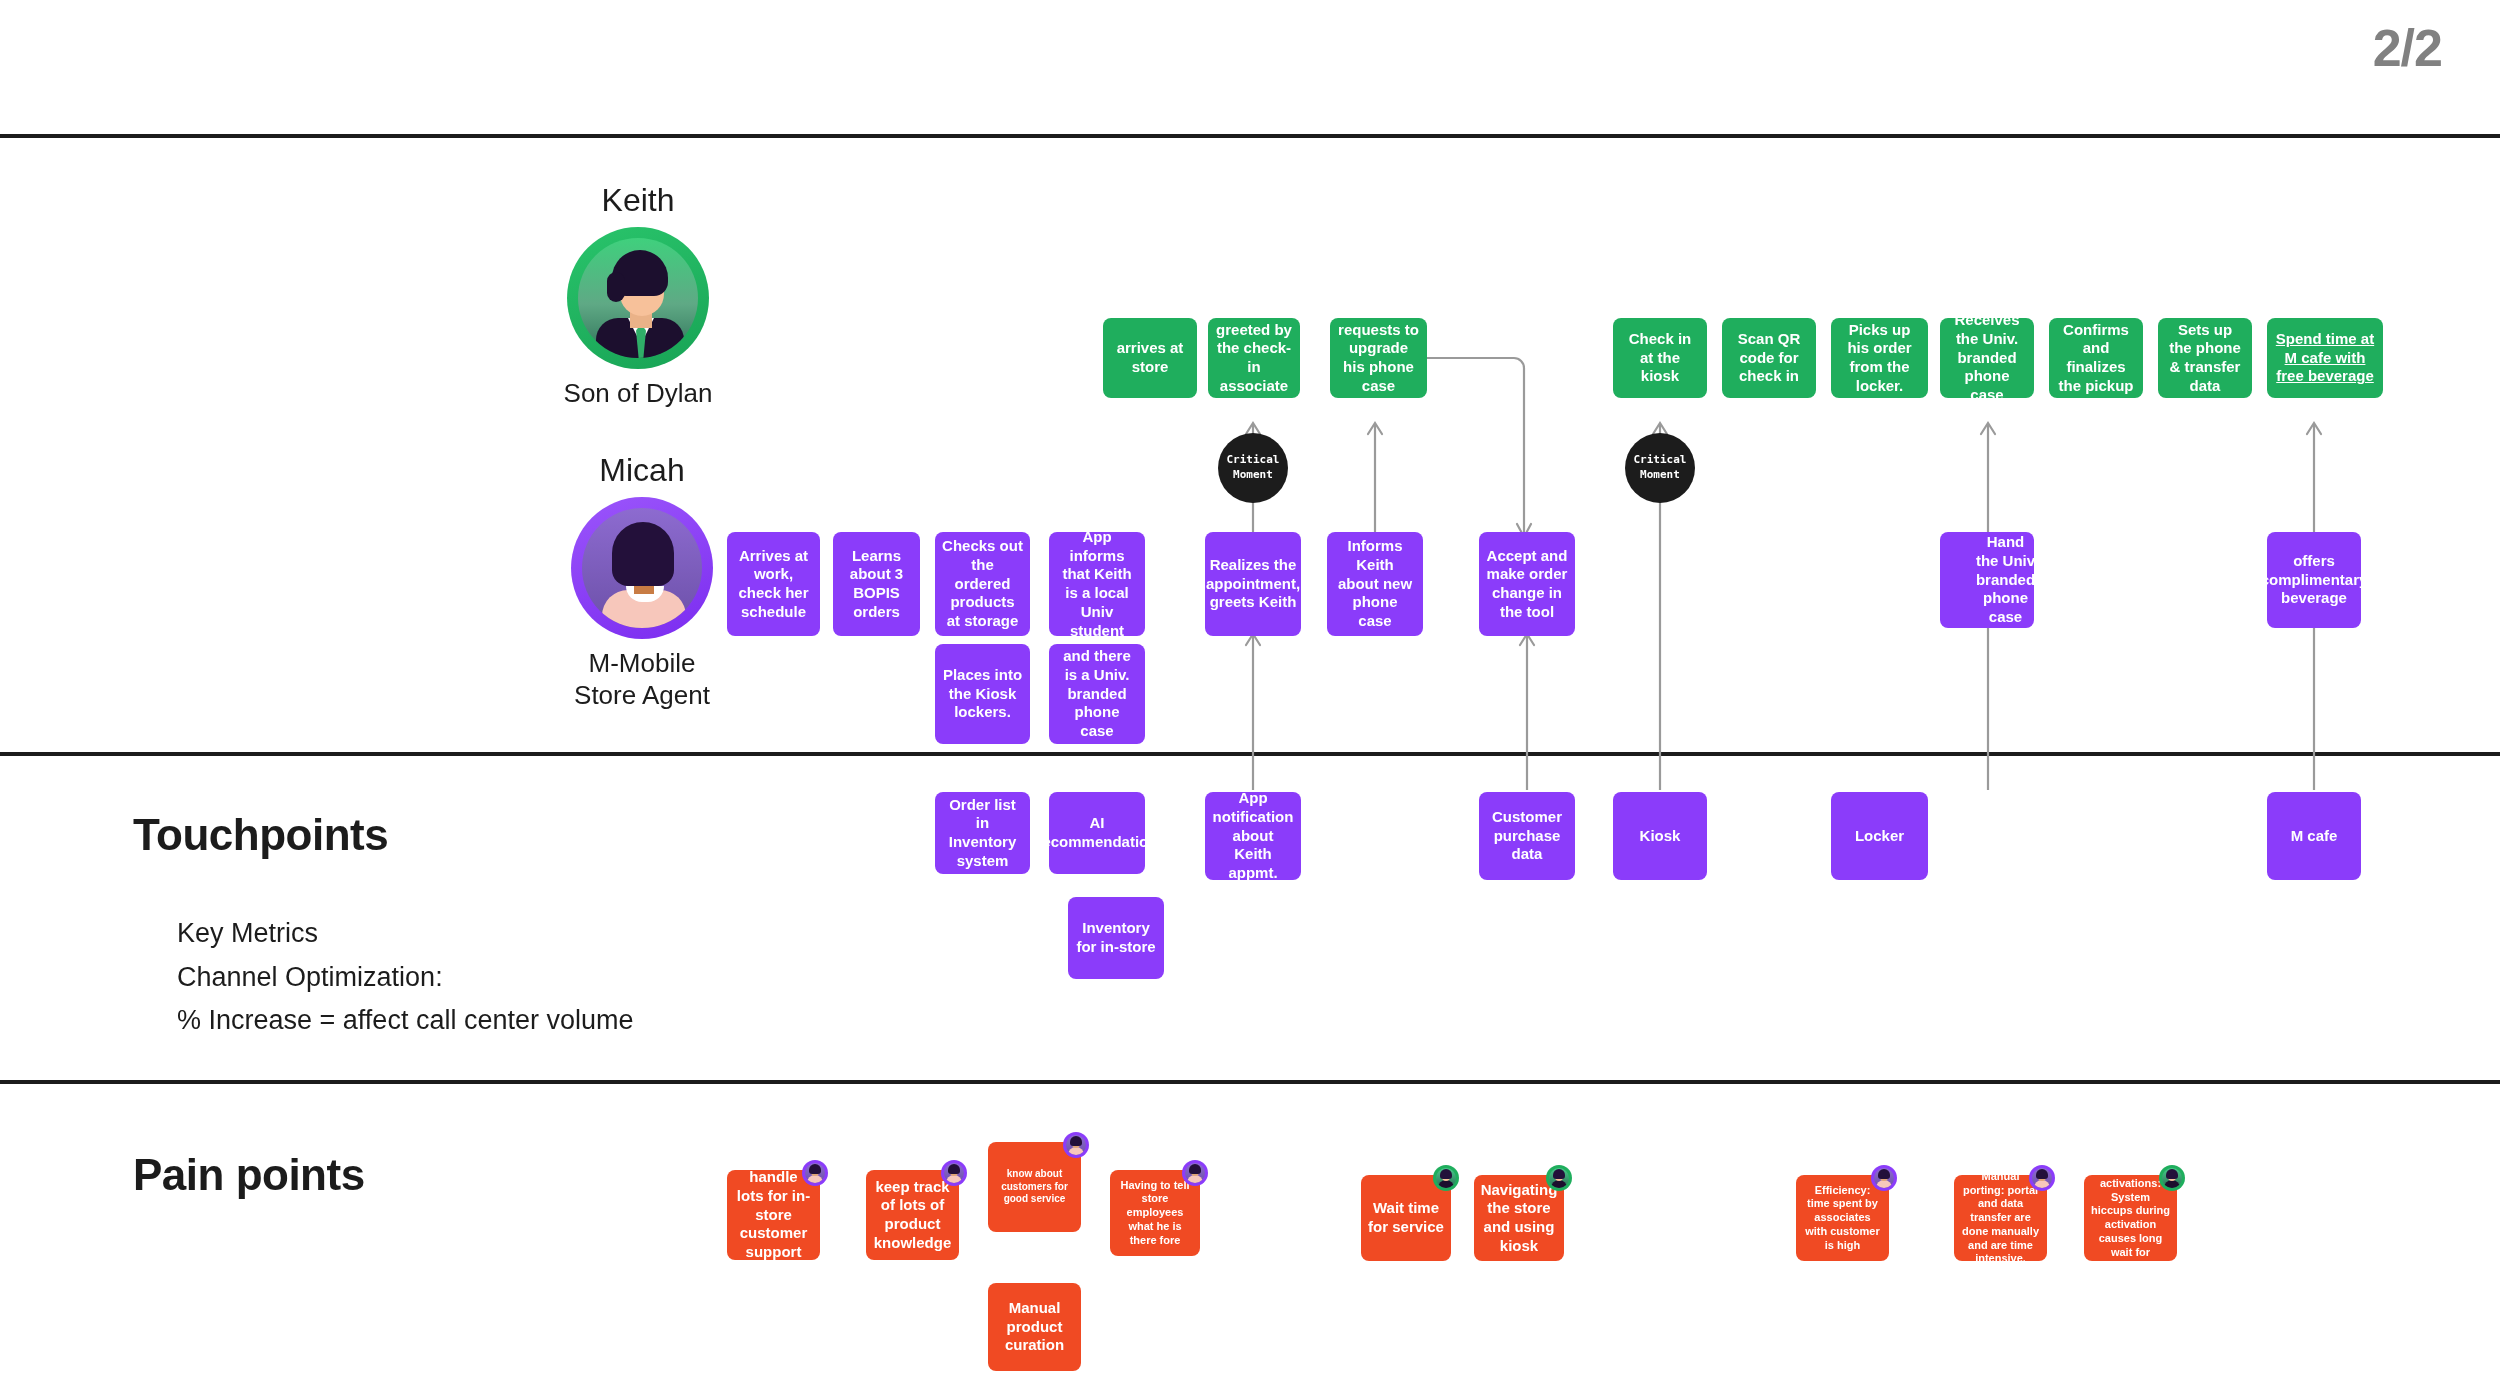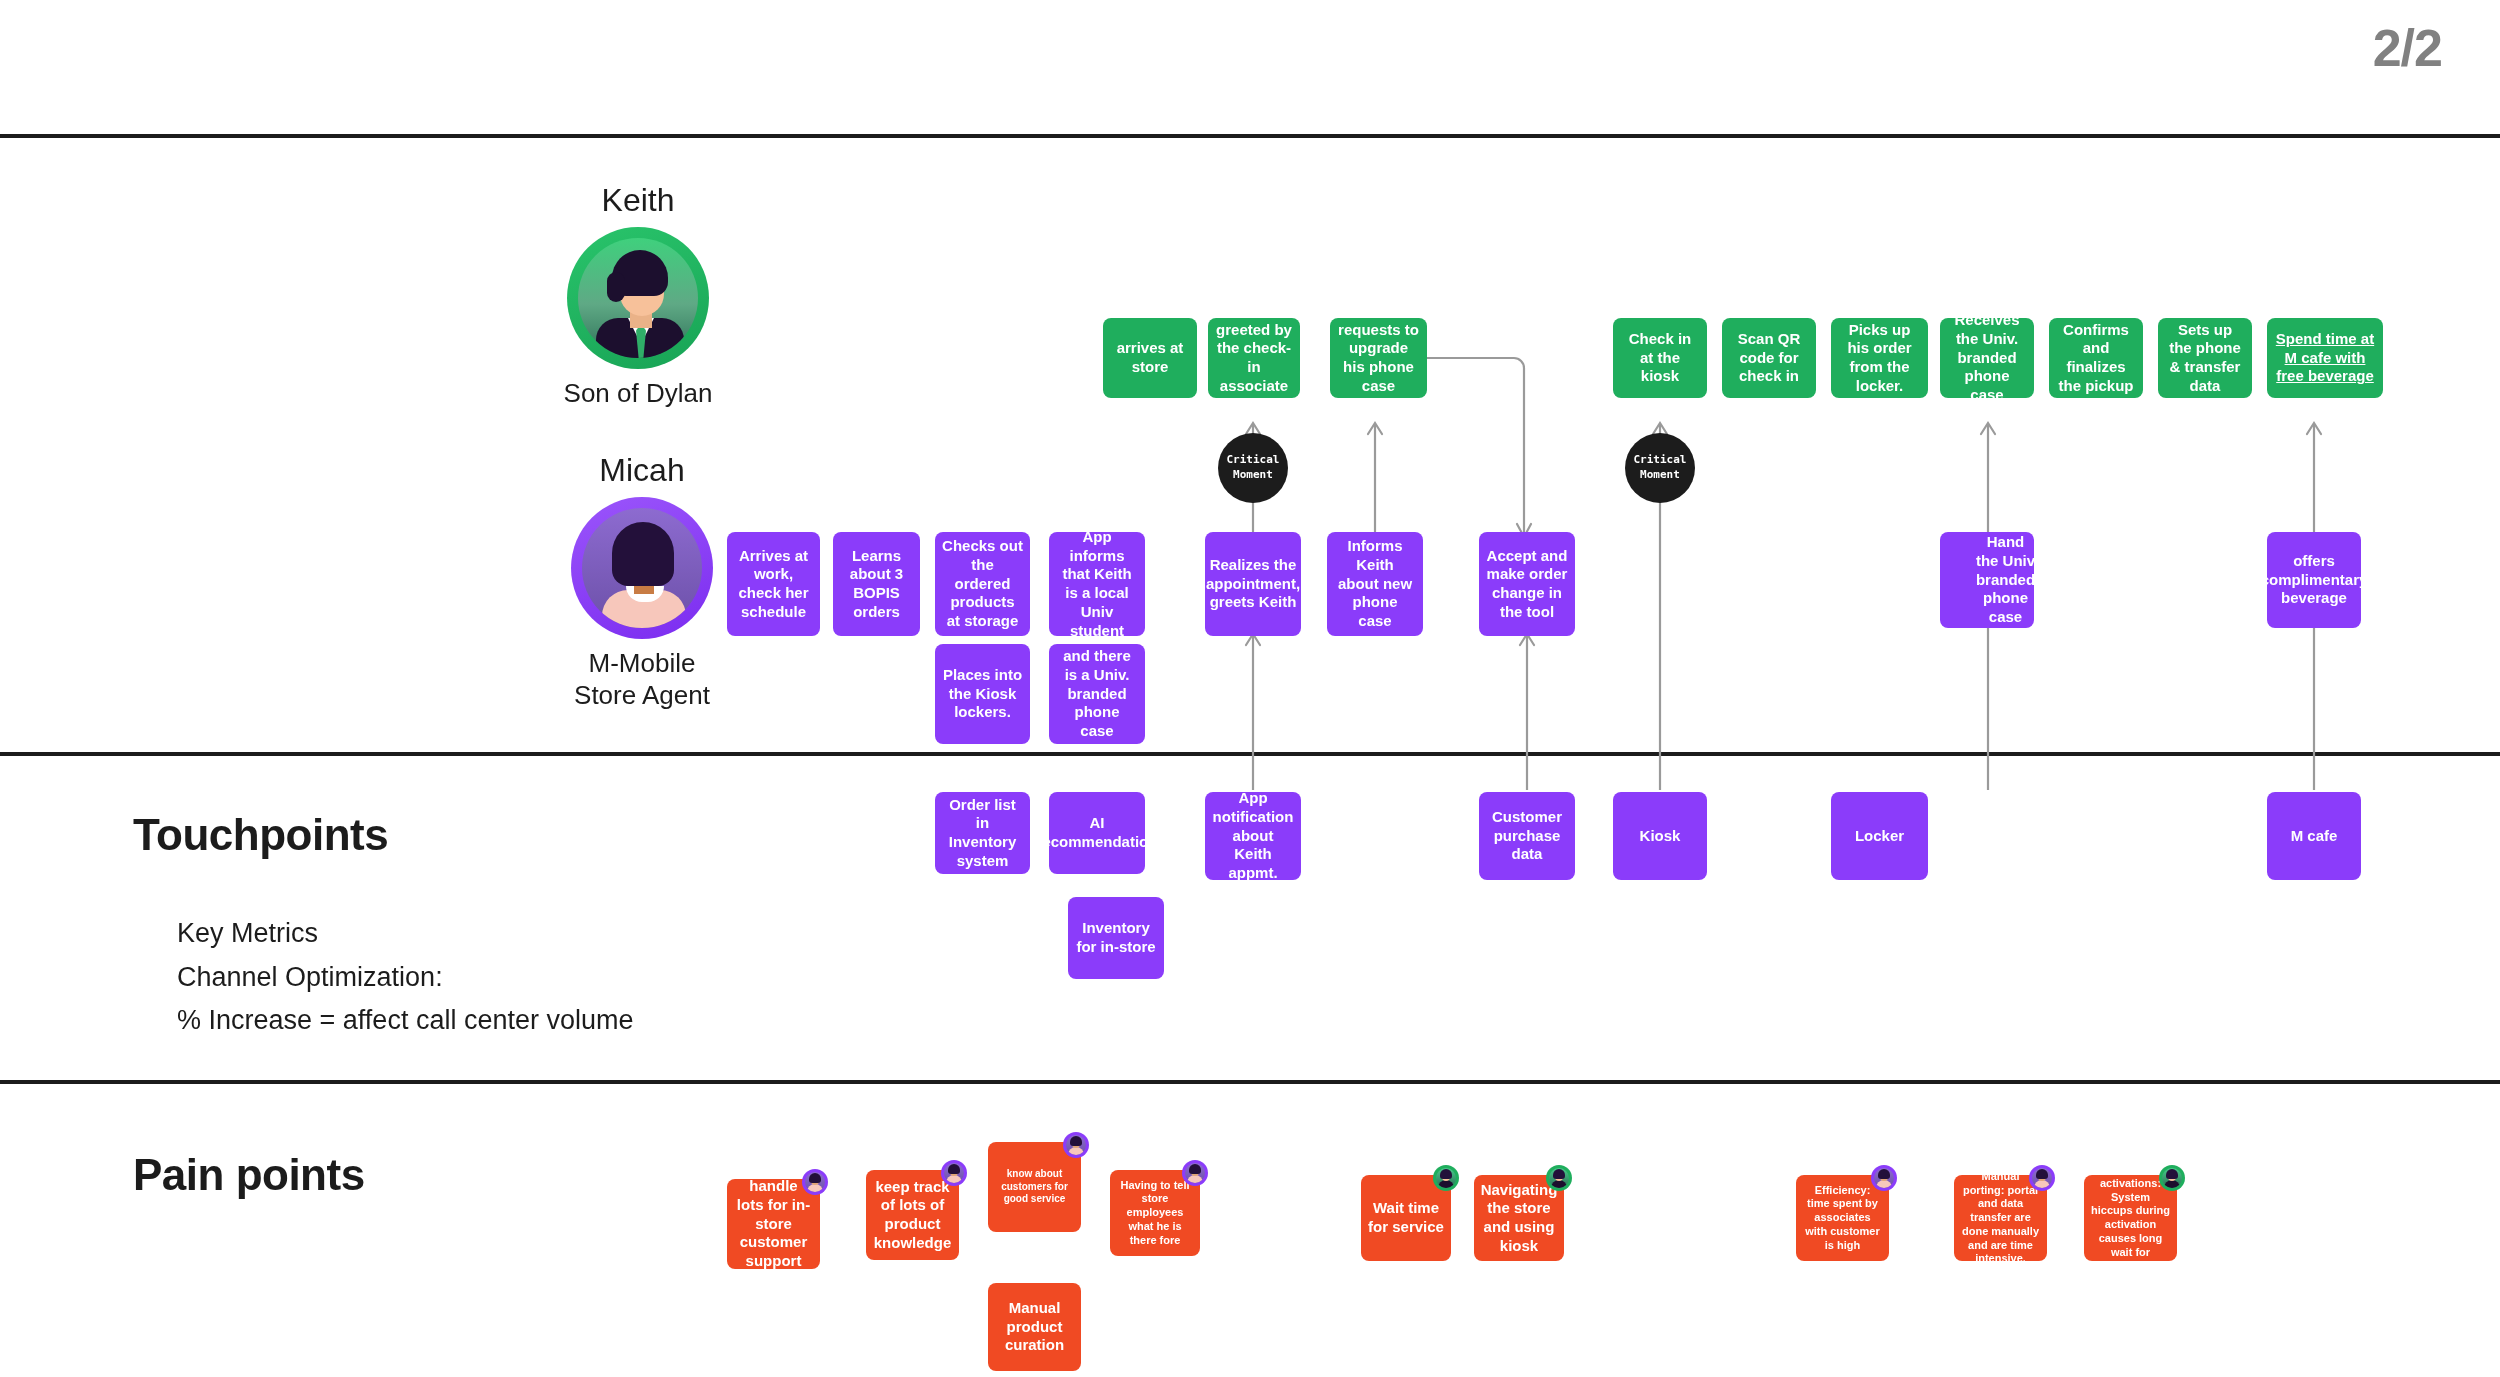--- a/index.html
+++ b/index.html
@@ -256,21 +256,21 @@
 
   <div class="card purple" style="left:935px;top:792px;width:95px;height:82px;font-size:15px;">Order list in Inventory system</div>
   <div class="card purple" style="left:1049px;top:792px;width:96px;height:82px;font-size:15px;">AI recommendation</div>
   <div class="card purple" style="left:1049px;top:897px;width:96px;height:82px;font-size:15px;margin-left:19px;">Inventory for in-store</div>
   <div class="card purple" style="left:1205px;top:792px;width:96px;height:88px;font-size:15px;">App notification about Keith appmt.</div>
   <div class="card purple" style="left:1479px;top:792px;width:96px;height:88px;font-size:15px;">Customer purchase data</div>
   <div class="card purple" style="left:1613px;top:792px;width:94px;height:88px;font-size:15px;">Kiosk</div>
   <div class="card purple" style="left:1831px;top:792px;width:97px;height:88px;font-size:15px;">Locker</div>
   <div class="card purple" style="left:2267px;top:792px;width:94px;height:88px;font-size:15px;">M cafe</div>
 
-  <div class="card orange" style="left:727px;top:1170px;width:93px;height:90px;font-size:15px;margin-top:9px;">
+  <div class="card orange" style="left:727px;top:1170px;width:93px;height:90px;font-size:15px;">
     <span>handle lots for in-store customer support</span>
     <span class="chip purple">
       <span class="chip-in">
           <span class="chip-b"></span>
           <span class="chip-f"></span>
           <span class="chip-h"></span>
         </span>
     </span>
   </div>
   <div class="card orange" style="left:866px;top:1170px;width:93px;height:90px;font-size:15px;">

